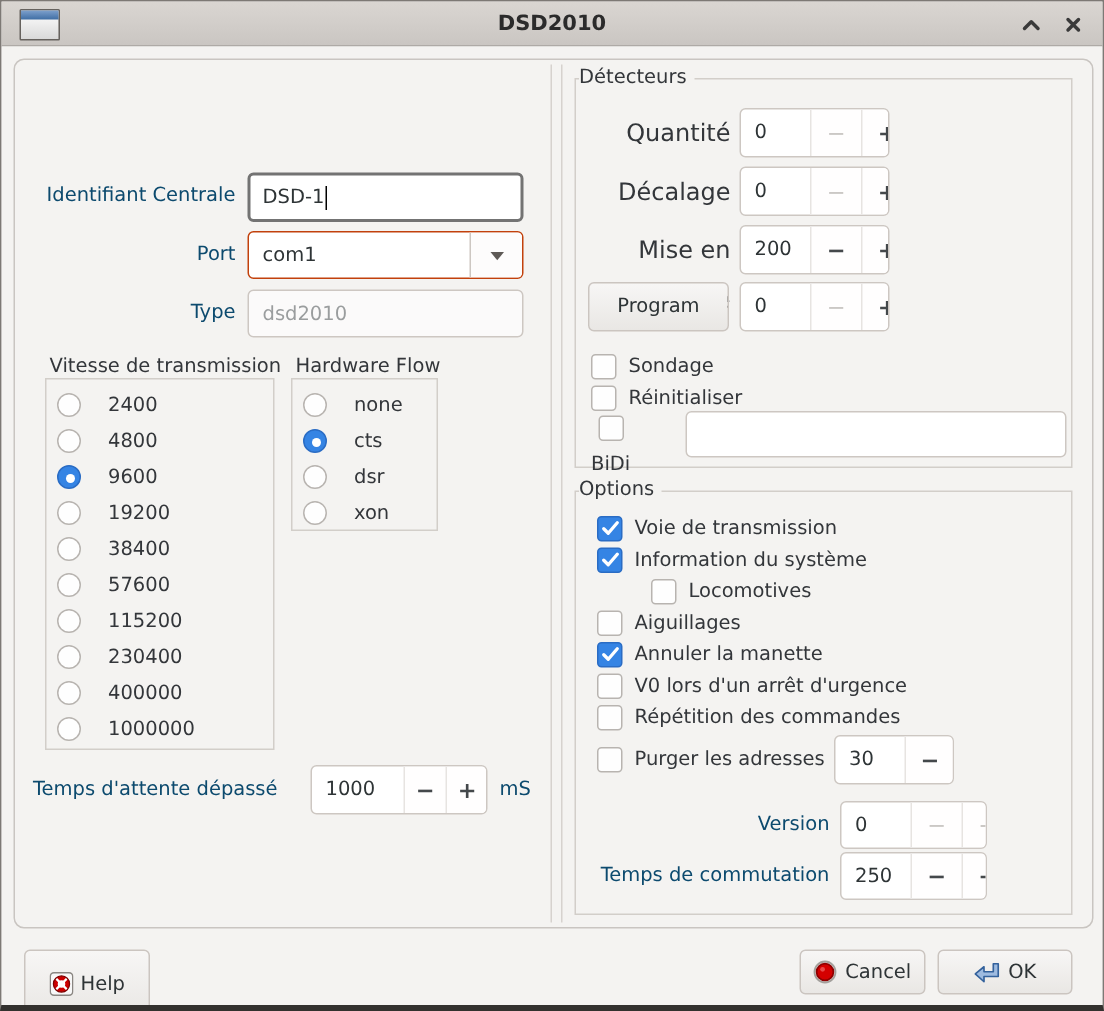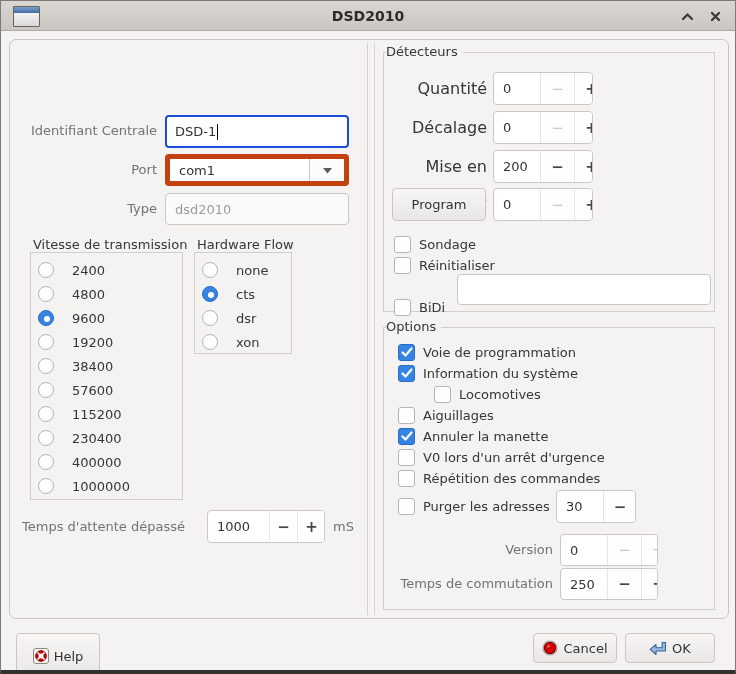--- a/index.html
+++ b/index.html
@@ -39,35 +39,35 @@
 
   
   .content { position:absolute; top:30px; left:0; right:0; bottom:0; background:#f4f3f1; }
   .panel {
     position:absolute; left:8px; top:8px; width:720px; height:580px;
     border:1px solid #c9c5c1; border-radius:7px;
   }
   .vdiv { position:absolute; top:3px; height:572px; width:1px; background:#d6d2ce; }
   #vdiv1 { left:357px; } #vdiv2 { left:364px; }
 
-  .lbl { font-size:13px; color:#737373; }
+  .lbl { font-size:13px; color:#0c4a6e; }
   .rlbl { text-align:right; }
 
   
   .entry {
     position:absolute; background:#ffffff; border:1px solid #cdc7c2; border-radius:4px;
     font-size:13px; color:#2e3436; display:flex; align-items:center; padding-left:9px;
   }
-  .entry.focused { border:2px solid #1d4ed8; padding-left:8px; }
+  .entry.focused { border:2px solid #737373; padding-left:8px; }
   .entry.disabled { background:#fbfafa; color:#9a9d9e; }
   .caret { display:inline-block; width:1px; height:16px; background:#000; margin-left:1px; }
 
   
   .combo {
-    position:absolute; background:#ffffff; border:5px solid #c2410c; border-radius:4px;
+    position:absolute; background:#ffffff; border:1px solid #c2410c; border-radius:4px;
     display:flex; align-items:stretch; overflow:hidden;
   }
   .combo .cval { flex:1; display:flex; align-items:center; padding-left:9px; font-size:13px; color:#2e3436; }
   .combo .cbtn { width:35px; border-left:1px solid #cdc7c2; background:#fdfcfc;
     display:flex; align-items:center; justify-content:center; }
 
   
   .frame { position:absolute; border:1px solid #d2cec9; }
   .frame-title { position:absolute; top:-16px; left:2px; font-size:13px; color:#33363a; white-space:nowrap; }
   .frame-title.inline { top:-9px; background:#f4f3f1; padding-right:5px; }
@@ -273,40 +273,40 @@
         </div>
 
         <div class="check-row" style="position:absolute;left:10px;top:181px;height:20px;">
           <span class="checkbox"></span>
           <span class="ctl-label">Sondage</span>
         </div>
         <div class="check-row" style="position:absolute;left:10px;top:202px;height:20px;">
           <span class="checkbox"></span>
           <span class="ctl-label">Réinitialiser</span>
         </div>
-        <div class="check-row" style="position:absolute;left:10px;top:244px;height:20px;">
+        <div class="check-row" style="position:absolute;left:10px;top:224px;height:20px;flex-direction:column;">
           <span class="checkbox"></span>
           <span class="ctl-label">BiDi</span>
         </div>
         <div class="entry" style="left:73px;top:221px;width:254px;height:31px;">
           <span></span>
         </div>
       </div>
 
       <div class="frame" style="left:373px;top:287px;width:332px;height:283px;">
         <div class="frame-title inline">Options</div>
 
         <div id="options-checks" style="position:absolute;left:14px;top:14px;right:4px;">
             <div class="check-row" style="height: 21px;">
               <span class="checkbox on">
                 <svg width="12" height="11" viewBox="0 0 12 11">
                   <polyline points="1.5,5.5 4.5,8.5 10.5,1.5" fill="none" stroke="#ffffff" stroke-width="2.2" stroke-linecap="round" stroke-linejoin="round"></polyline>
                 </svg>
               </span>
-              <span class="ctl-label">Voie de programmation</span>
+              <span class="ctl-label">Voie de transmission</span>
             </div>
             <div class="check-row" style="height: 21px;">
               <span class="checkbox on">
                 <svg width="12" height="11" viewBox="0 0 12 11">
                   <polyline points="1.5,5.5 4.5,8.5 10.5,1.5" fill="none" stroke="#ffffff" stroke-width="2.2" stroke-linecap="round" stroke-linejoin="round"></polyline>
                 </svg>
               </span>
               <span class="ctl-label">Information du système</span>
             </div>
             <div class="check-row" style="height: 21px; margin-left: 36px;">

